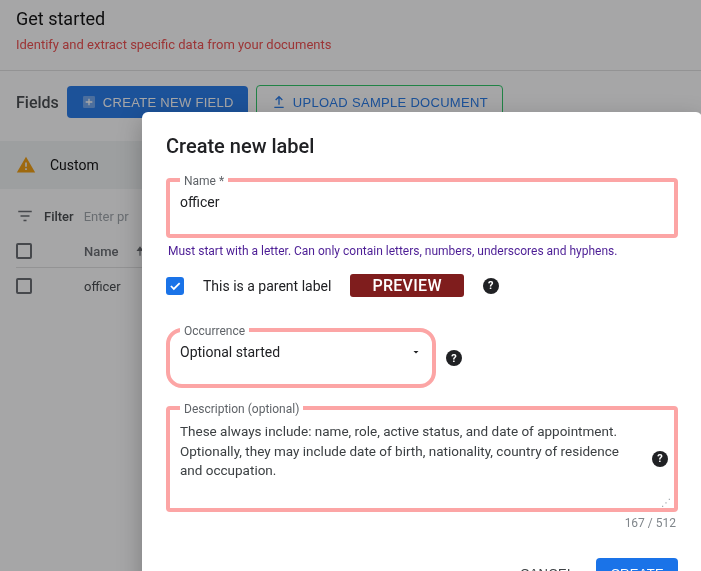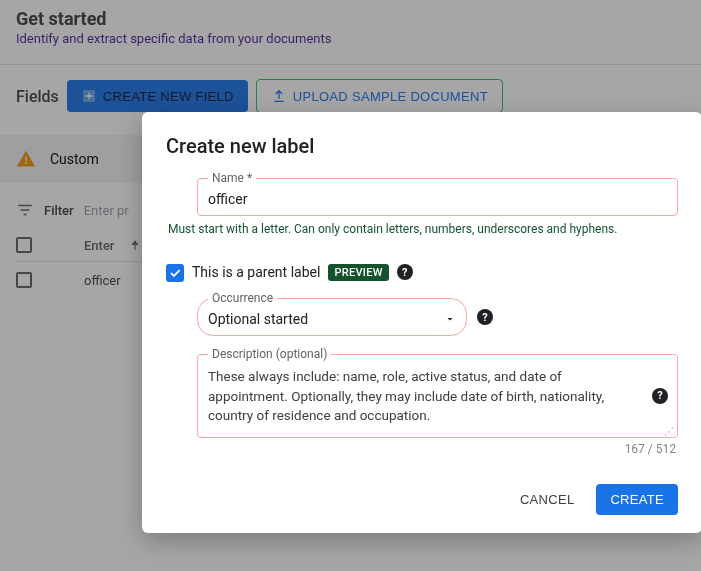--- a/index.html
+++ b/index.html
@@ -16,53 +16,53 @@
       position: absolute;
       inset: 0;
       padding: 8px 0 0 16px;
     }
     .overlay-scrim {
       position: absolute;
       inset: 0;
       background: rgba(32,33,36,0.4);
       z-index: 10;
     }
-    .bg-title { font-size: 18px; font-weight: 700; color: #404040; margin-bottom: 2px; }
-    .bg-subtitle { font-size: 13px; color: #4c1d95; margin-bottom: 18px; }
+    .bg-title { font-size: 18px; font-weight: 400; color: #000000; margin-bottom: 8px; }
+    .bg-subtitle { font-size: 13px; color: #ef4444; margin-bottom: 18px; }
     .bg-divider { border: none; border-top: 1px solid #e0e0e0; margin: 0 -16px 14px -16px; }
     .bg-row { display: flex; align-items: center; gap: 8px; margin-bottom: 22px; }
     .bg-fields-label { font-size: 16px; font-weight: 500; color: #3c4043; }
     .btn { display:inline-flex; align-items:center; gap:6px; text-transform:uppercase; font-weight:500; font-size:13px; letter-spacing:0.3px; padding: 8px 14px; border-radius:4px; cursor:pointer; border:none; }
-    .btn-primary { background:#1a73e8; color:#0f172a; }
+    .btn-primary { background:#1a73e8; color:#ffffff; }
     .btn-outlined { background:#fff; color:#1a73e8; border:1px solid #22c55e; }
     .icon { display:inline-flex; }
     .bg-alert-bar { background:#f1f3f4; padding: 14px 16px; margin:0 -16px 18px -16px; display:flex; align-items:center; gap:14px; }
     .bg-filter-row { display:flex; align-items:center; gap:10px; color:#5f6368; font-size:13px; margin-bottom:10px; }
     .bg-table-head { display:flex; align-items:center; gap:14px; border-bottom:1px solid #e0e0e0; padding:8px 0; font-size:13px; color:#5f6368; font-weight:500;}
     .bg-table-row { display:flex; align-items:center; gap:14px; padding:10px 0; font-size:13px; color:#3c4043;}
     .checkbox { width:16px; height:16px; border:2px solid #5f6368; border-radius:2px; }
 
     .modal {
       position: absolute;
       left: 142px; top: 112px;
       width: 560px;
       background:#fff;
       border-radius:6px;
       box-shadow: 0 8px 24px rgba(0,0,0,0.25);
       padding: 22px 24px 18px 24px;
       z-index: 20;
     }
     .modal-title { font-size:20px; font-weight:500; color:#202124; margin-bottom:20px; }
-    .fieldset { position:relative; border:1px solid #fca5a5; border-radius:4px; padding: 12px 10px 8px 10px; margin-bottom:4px;margin-left:31px; }
+    .fieldset { position:relative; border:4px solid #fca5a5; border-radius:4px; padding: 12px 10px 24px 10px; margin-bottom:4px; }
     .fieldset-legend { position:absolute; top:-8px; left:10px; background:#fff; padding:0 4px; font-size:12px; color:#5f6368; }
     .text-input { width:100%; border:none; outline:none; font-size:14px; color:#202124; font-family:inherit; background:transparent; }
-    .helper-text { font-size:12px; color:#14532d; margin: 6px 2px 28px 2px; }
-    .checkbox-row { display:flex; align-items:flex-start; gap:8px; margin-bottom:16px; }
+    .helper-text { font-size:12px; color:#4c1d95; margin: 6px 2px 16px 2px; }
+    .checkbox-row { display:flex; align-items:center; gap:19px; margin-bottom:31px; }
     .blue-checkbox { width:18px; height:18px; background:#1a73e8; border-radius:3px; display:inline-flex; align-items:center; justify-content:center; }
-    .chip { background:#14532d; color:#fff; font-size:11px; font-weight:500; padding:2px 6px; border-radius:3px; letter-spacing:0.3px;}
+    .chip { background:#7f1d1d; color:#fff; font-size:16px; font-weight:500; padding:2px 22px; border-radius:3px; letter-spacing:0.3px;}
     .help-icon { width:16px; height:16px; border-radius:50%; background:#202124; color:#fff; display:inline-flex; align-items:center; justify-content:center; font-size:11px; font-weight:bold;}
     .select-row { display:flex; align-items:center; gap:10px; margin-bottom:18px; }
     .select-box { flex:0 0 270px;border-radius:16px; }
     .select-inner { display:flex; align-items:center; justify-content:space-between; }
     .textarea { width:100%; border:none; outline:none; font-size:13.5px; color:#3c4043; font-family:inherit; resize:none; background:transparent; line-height:1.45; }
     .desc-wrap { position:relative; }
     .help-abs { position:absolute; right:10px; top:50%; transform:translateY(-50%); }
     .counter { text-align:right; font-size:12px; color:#80868b; margin:4px 2px 28px 0; }
     .modal-actions { display:flex; justify-content:flex-end; gap:8px; }
     .btn-text { background:transparent; color:#3c4043;text-align:right; }
@@ -109,21 +109,21 @@
       <svg width="18" height="18" viewBox="0 0 24 24" fill="none" stroke="#5f6368" stroke-width="2">
           <path d="M3 6h18M6 12h12M10 18h4"></path>
         </svg>
     </span>
     <span style="font-weight:500;color:#3c4043;">Filter</span>
     <span style="color:#9aa0a6;">Enter pr</span>
   </div>
   <div class="bg-table-head">
     <span class="checkbox"></span>
     <span style="width:24px;"></span>
-    <span>Enter</span>
+    <span>Name</span>
     <span class="icon">
       <svg width="14" height="14" viewBox="0 0 24 24" fill="#5f6368">
           <path d="M12 4l-6 8h12z M11 12h2v8h-2z"></path>
         </svg>
     </span>
   </div>
   <div class="bg-table-row">
     <span class="checkbox"></span>
     <span style="width:24px;"></span>
     <span>officer</span>

